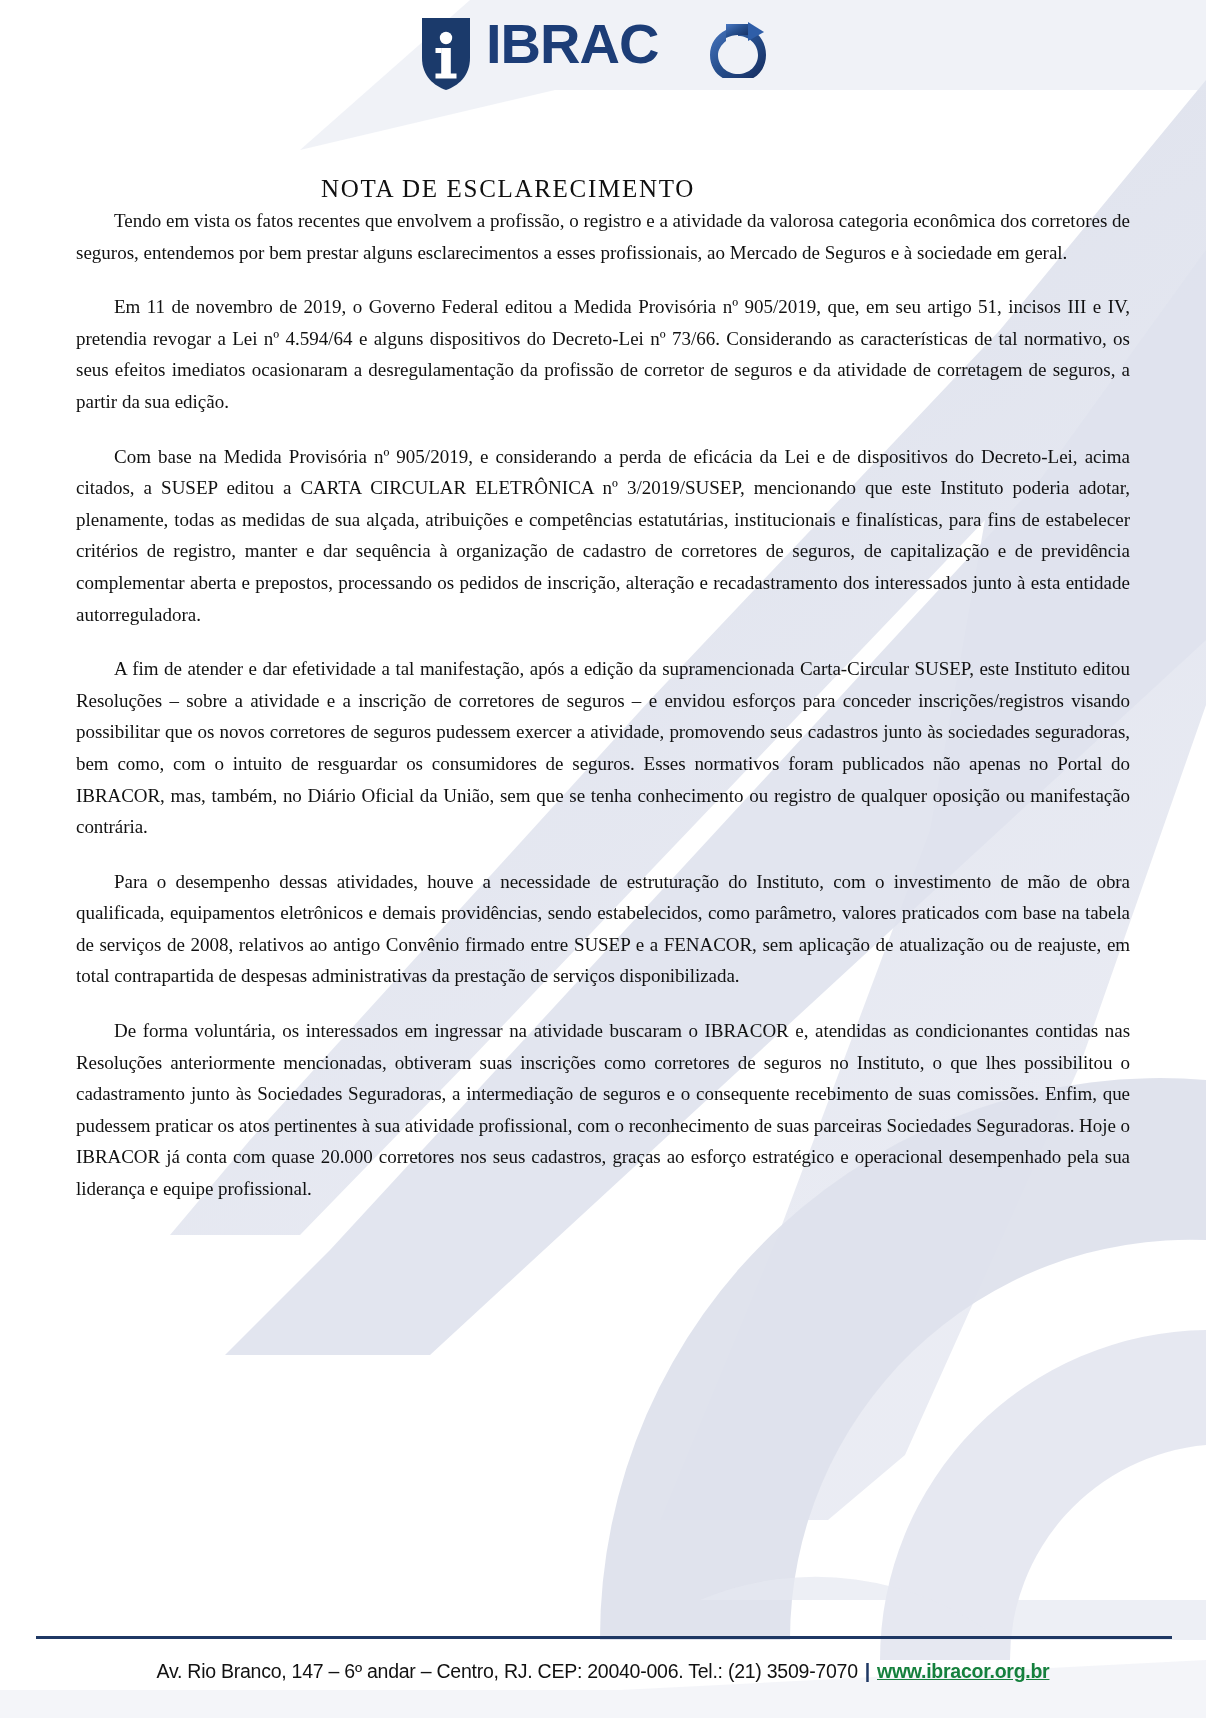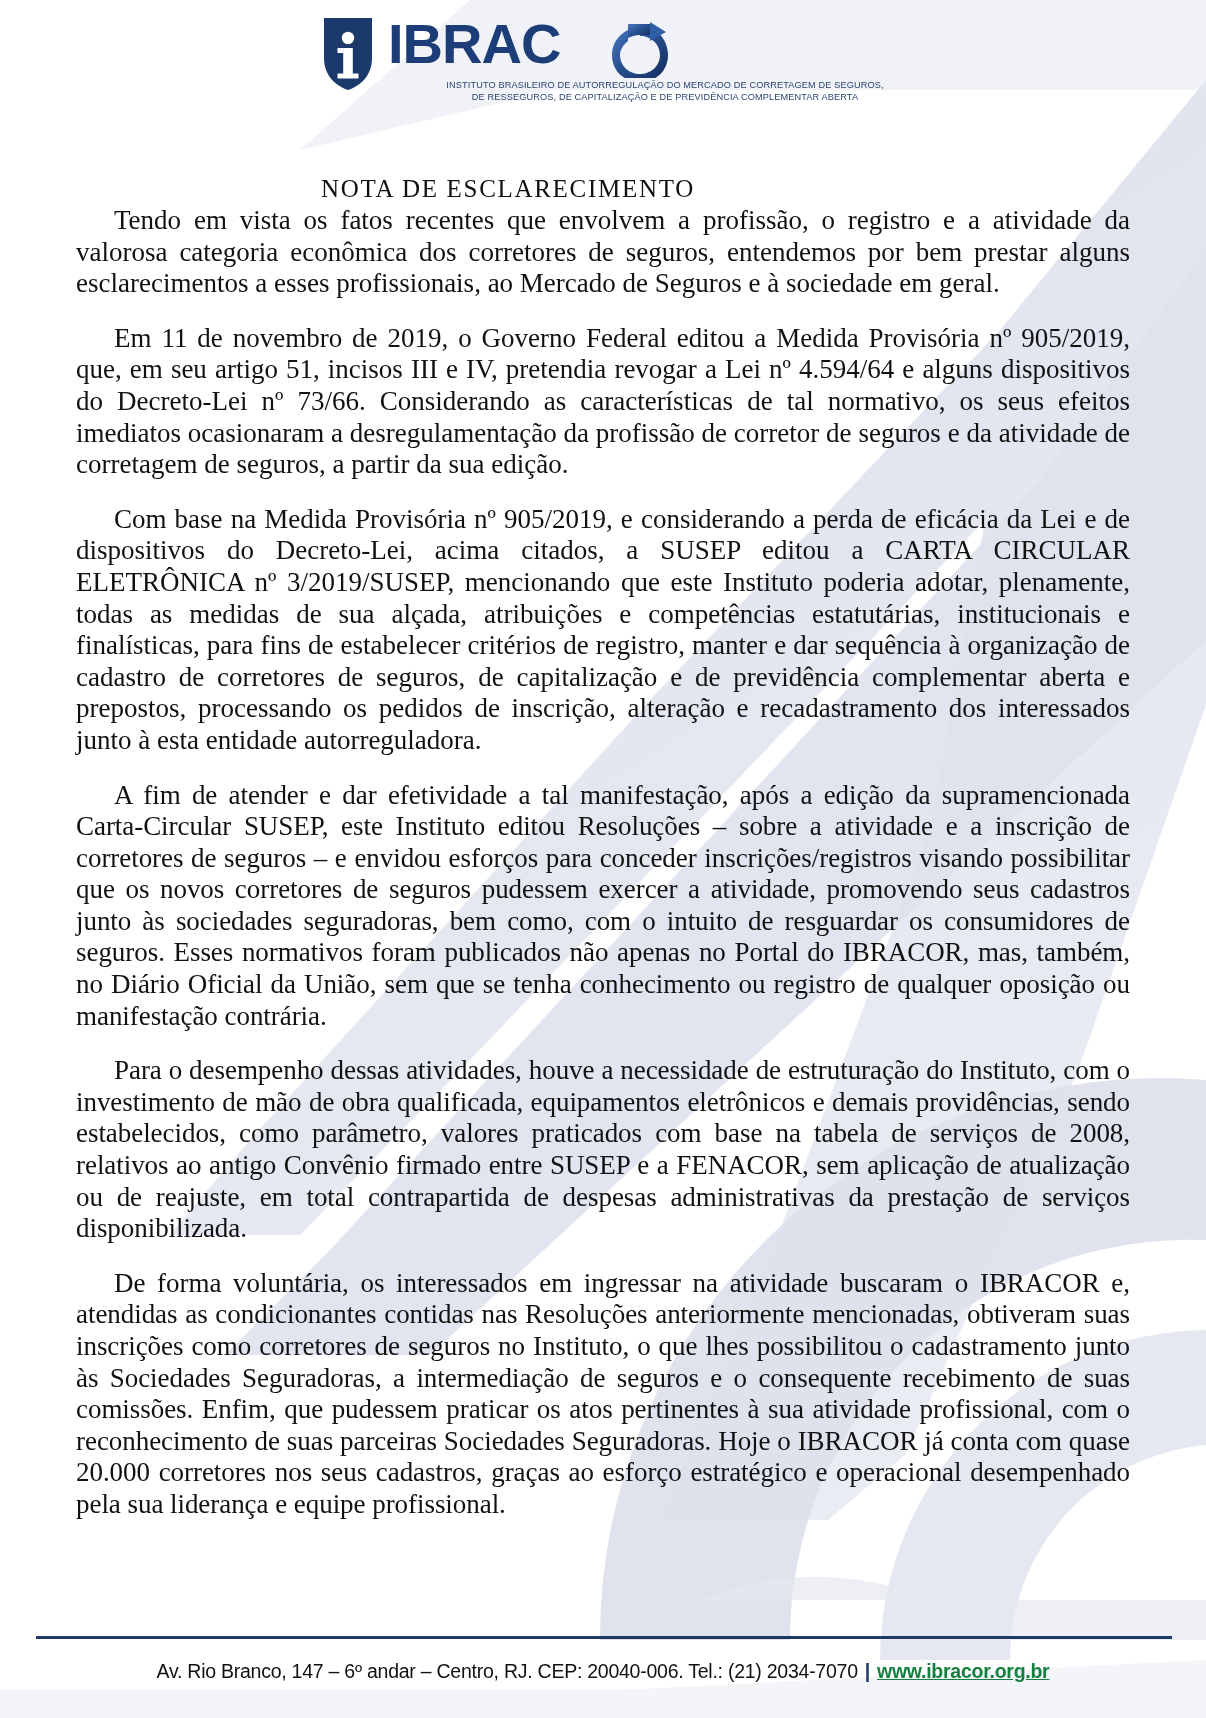--- a/index.html
+++ b/index.html
@@ -42,21 +42,20 @@
     width: 1206px;
     height: 104px;
     display: flex;
     justify-content: center;
     align-items: flex-start;
   }
   .logo-inner {
     display: flex;
     align-items: flex-start;
     gap: 14px;
-    text-align: center;
   }
   .shield {
     width: 52px;
     height: 76px;
     flex: 0 0 auto;
     margin-top: 2px;
   }
   .logo-right {
     display: flex;
     flex-direction: column;
@@ -93,21 +92,21 @@
   
   .body-text {
     position: absolute;
     top: 205px;
     left: 76px;
     width: 1054px;
   }
   .para {
     text-align: justify;
     text-justify: inter-word;
-    font-size: 27px;
+    font-size: 19px;
     line-height: 31.6px;
     color: #111111;
     margin: 0 0 23px 0;
     text-indent: 38px;
     hyphens: none;
   }
   .para.tight { letter-spacing: -0.05px; }
   .para:last-child { margin-bottom: 0; }
 
   
@@ -195,37 +194,33 @@
             </defs>
             <text x="0" y="47" font-family="Liberation Sans, DejaVu Sans, sans-serif" font-size="56" font-weight="700" letter-spacing="-1" fill="#1c3d77">IBRAC</text>
 
             <g transform="translate(222,8)">
               <path d="M 30 2 C 46 2 58 15 58 31 C 58 47 46 58 30 58 C 14 58 2 47 2 31 C 2 20 8 11 18 6 L 18 17 C 13 21 10 26 10 31 C 10 42 19 50 30 50 C 41 50 50 42 50 31 C 50 20 41 12 30 12 Z" fill="url(#swg)"></path>
               <path d="M 18 0 L 42 0 L 42 11 L 30 11 C 26 11 22 12 18 14 Z" fill="url(#swg)"></path>
               <path d="M 40 -2 L 56 8 L 40 17 Z" fill="#2f5ea8"></path>
             </g>
           </svg>
 
-          <div class="tagline">
-            <span class="tl-line">INSTITUTO BRASILEIRO DE AUTORREGULAÇÃO DO MERCADO DE CORRETAGEM DE SEGUROS,</span>
-            <span class="tl-line">DE RESSEGUROS, DE CAPITALIZAÇÃO E DE PREVIDÊNCIA COMPLEMENTAR ABERTA</span>
-          </div>
         </div>
 
       </div>
     </div>
 
     <h1 class="doc-title">NOTA DE ESCLARECIMENTO</h1>
 
     <div class="body-text">
       <p class="para">Tendo em vista os fatos recentes que envolvem a profissão, o registro e a atividade da valorosa categoria econômica dos corretores de seguros, entendemos por bem prestar alguns esclarecimentos a esses profissionais, ao Mercado de Seguros e à sociedade em geral.</p>
       <p class="para">Em 11 de novembro de 2019, o Governo Federal editou a Medida Provisória nº 905/2019, que, em seu artigo 51, incisos III e IV, pretendia revogar a Lei nº 4.594/64 e alguns dispositivos do Decreto-Lei nº 73/66. Considerando as características de tal normativo, os seus efeitos imediatos ocasionaram a desregulamentação da profissão de corretor de seguros e da atividade de corretagem de seguros, a partir da sua edição.</p>
       <p class="para">Com base na Medida Provisória nº 905/2019, e considerando a perda de eficácia da Lei e de dispositivos do Decreto-Lei, acima citados, a SUSEP editou a CARTA CIRCULAR ELETRÔNICA nº 3/2019/SUSEP, mencionando que este Instituto poderia adotar, plenamente, todas as medidas de sua alçada, atribuições e competências estatutárias, institucionais e finalísticas, para fins de estabelecer critérios de registro, manter e dar sequência à organização de cadastro de corretores de seguros, de capitalização e de previdência complementar aberta e prepostos, processando os pedidos de inscrição, alteração e recadastramento dos interessados junto à esta entidade autorreguladora.</p>
       <p class="para tight">A fim de atender e dar efetividade a tal manifestação, após a edição da supramencionada Carta-Circular SUSEP, este Instituto editou Resoluções – sobre a atividade e a inscrição de corretores de seguros – e envidou esforços para conceder inscrições/registros visando possibilitar que os novos corretores de seguros pudessem exercer a atividade, promovendo seus cadastros junto às sociedades seguradoras, bem como, com o intuito de resguardar os consumidores de seguros. Esses normativos foram publicados não apenas no Portal do IBRACOR, mas, também, no Diário Oficial da União, sem que se tenha conhecimento ou registro de qualquer oposição ou manifestação contrária.</p>
       <p class="para tight">Para o desempenho dessas atividades, houve a necessidade de estruturação do Instituto, com o investimento de mão de obra qualificada, equipamentos eletrônicos e demais providências, sendo estabelecidos, como parâmetro, valores praticados com base na tabela de serviços de 2008, relativos ao antigo Convênio firmado entre SUSEP e a FENACOR, sem aplicação de atualização ou de reajuste, em total contrapartida de despesas administrativas da prestação de serviços disponibilizada.</p>
       <p class="para tight">De forma voluntária, os interessados em ingressar na atividade buscaram o IBRACOR e, atendidas as condicionantes contidas nas Resoluções anteriormente mencionadas, obtiveram suas inscrições como corretores de seguros no Instituto, o que lhes possibilitou o cadastramento junto às Sociedades Seguradoras, a intermediação de seguros e o consequente recebimento de suas comissões. Enfim, que pudessem praticar os atos pertinentes à sua atividade profissional, com o reconhecimento de suas parceiras Sociedades Seguradoras. Hoje o IBRACOR já conta com quase 20.000 corretores nos seus cadastros, graças ao esforço estratégico e operacional desempenhado pela sua liderança e equipe profissional.</p>
     </div>
 
     <div class="footer-rule"></div>
-    <div class="footer-text"><span>Av. Rio Branco, 147 – 6º andar – Centro, RJ. CEP: 20040-006.  Tel.: (21) 2034-7070</span><span class="sep">|</span><a class="site" href="#">www.ibracor.org.br</a></div>
+    <div class="footer-text"><span>Av. Rio Branco, 147 – 6º andar – Centro, RJ. CEP: 20040-006.  Tel.: (21) 3509-7070</span><span class="sep">|</span><a class="site" href="#">www.ibracor.org.br</a></div>
 
   </div>
 </div>
 
 </body></html>

